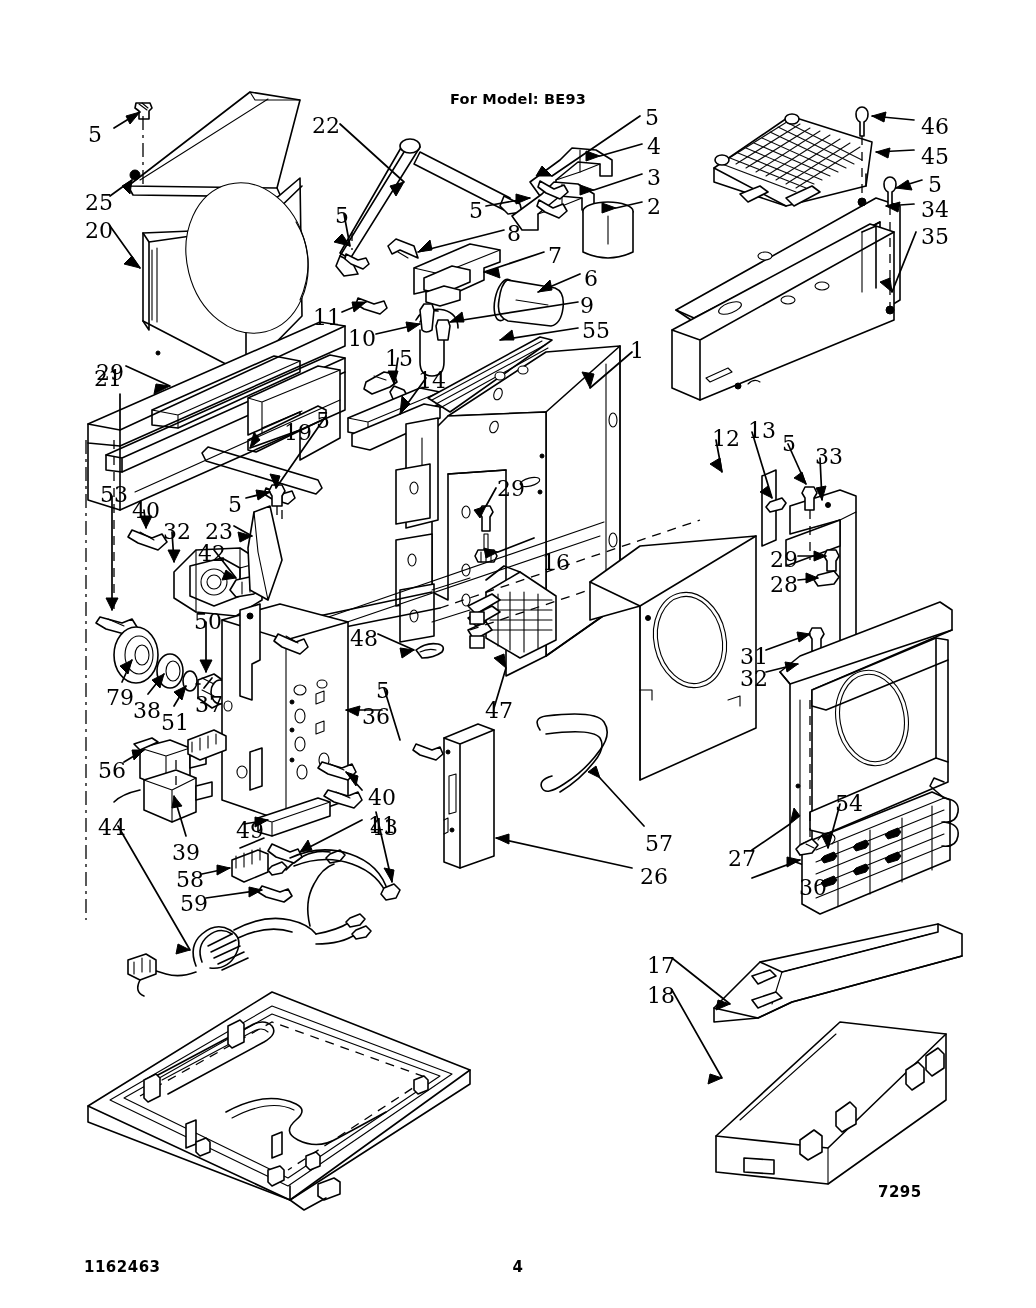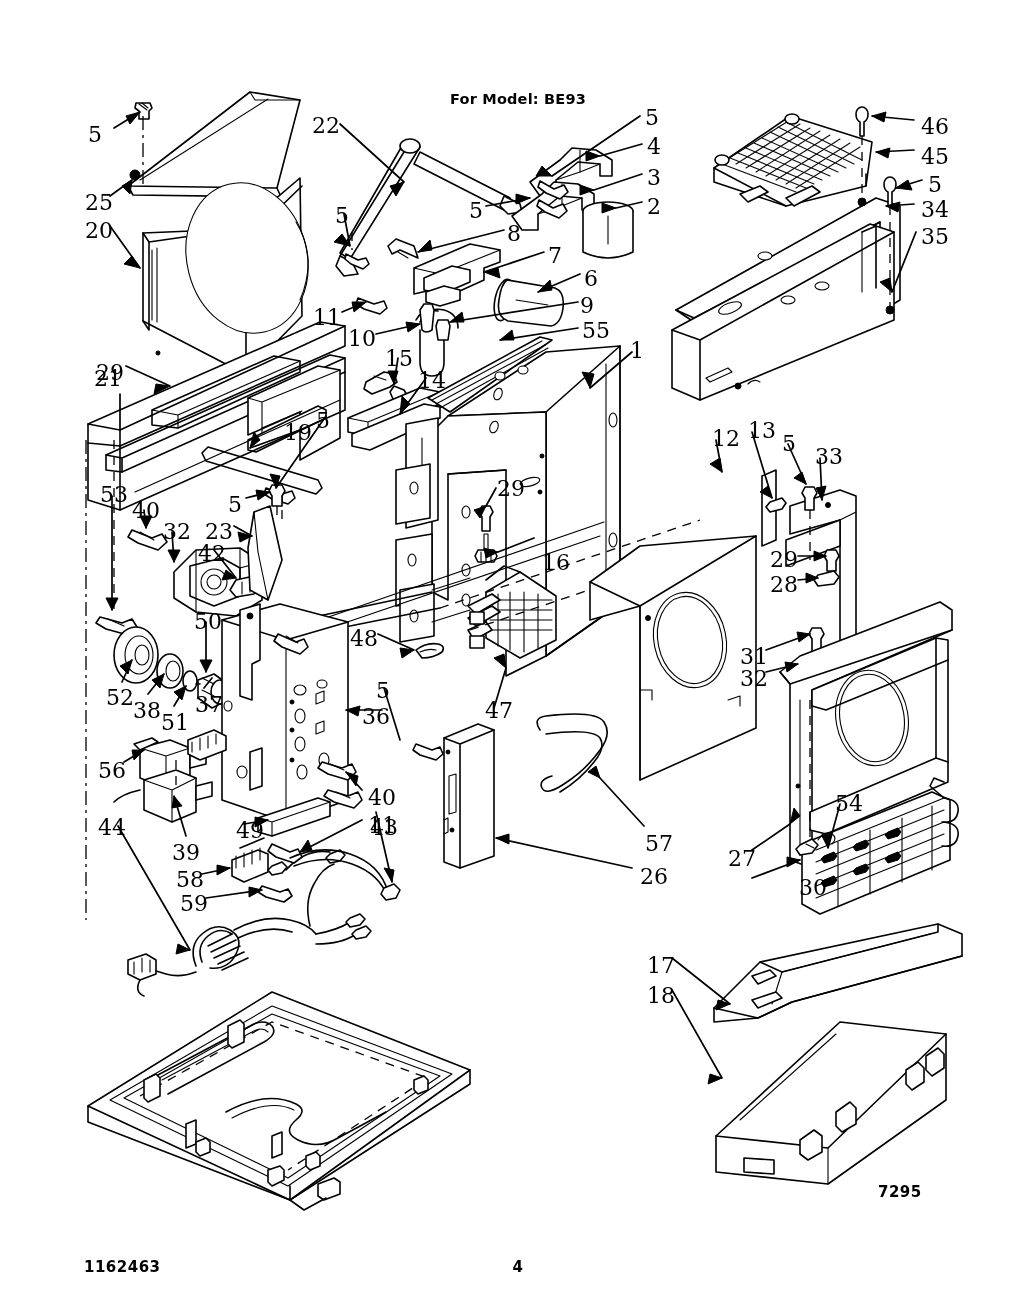--- a/index.html
+++ b/index.html
@@ -739,21 +739,21 @@
       <div class="num" style="left: 928px; top: 174px;">5</div>
       <div class="num" style="left: 921px; top: 199px;">34</div>
       <div class="num" style="left: 921px; top: 226px;">35</div>
       <div class="num" style="left: 100px; top: 484px;">53</div>
       <div class="num" style="left: 132px; top: 500px;">40</div>
       <div class="num" style="left: 163px; top: 521px;">32</div>
       <div class="num" style="left: 198px; top: 543px;">42</div>
       <div class="num" style="left: 205px; top: 521px;">23</div>
       <div class="num" style="left: 228px; top: 494px;">5</div>
       <div class="num" style="left: 194px; top: 611px;">50</div>
-      <div class="num" style="left: 106px; top: 687px;">52</div>
+      <div class="num" style="left: 106px; top: 687px;">79</div>
       <div class="num" style="left: 133px; top: 700px;">38</div>
       <div class="num" style="left: 161px; top: 712px;">51</div>
       <div class="num" style="left: 195px; top: 694px;">37</div>
       <div class="num" style="left: 497px; top: 478px;">29</div>
       <div class="num" style="left: 542px; top: 535px; margin-top: 17px;">16</div>
       <div class="num" style="left: 350px; top: 628px;">48</div>
       <div class="num" style="left: 376px; top: 680px;">5</div>
       <div class="num" style="left: 362px; top: 706px;">36</div>
       <div class="num" style="left: 485px; top: 700px;">47</div>
       <div class="num" style="left: 712px; top: 428px;">12</div>

